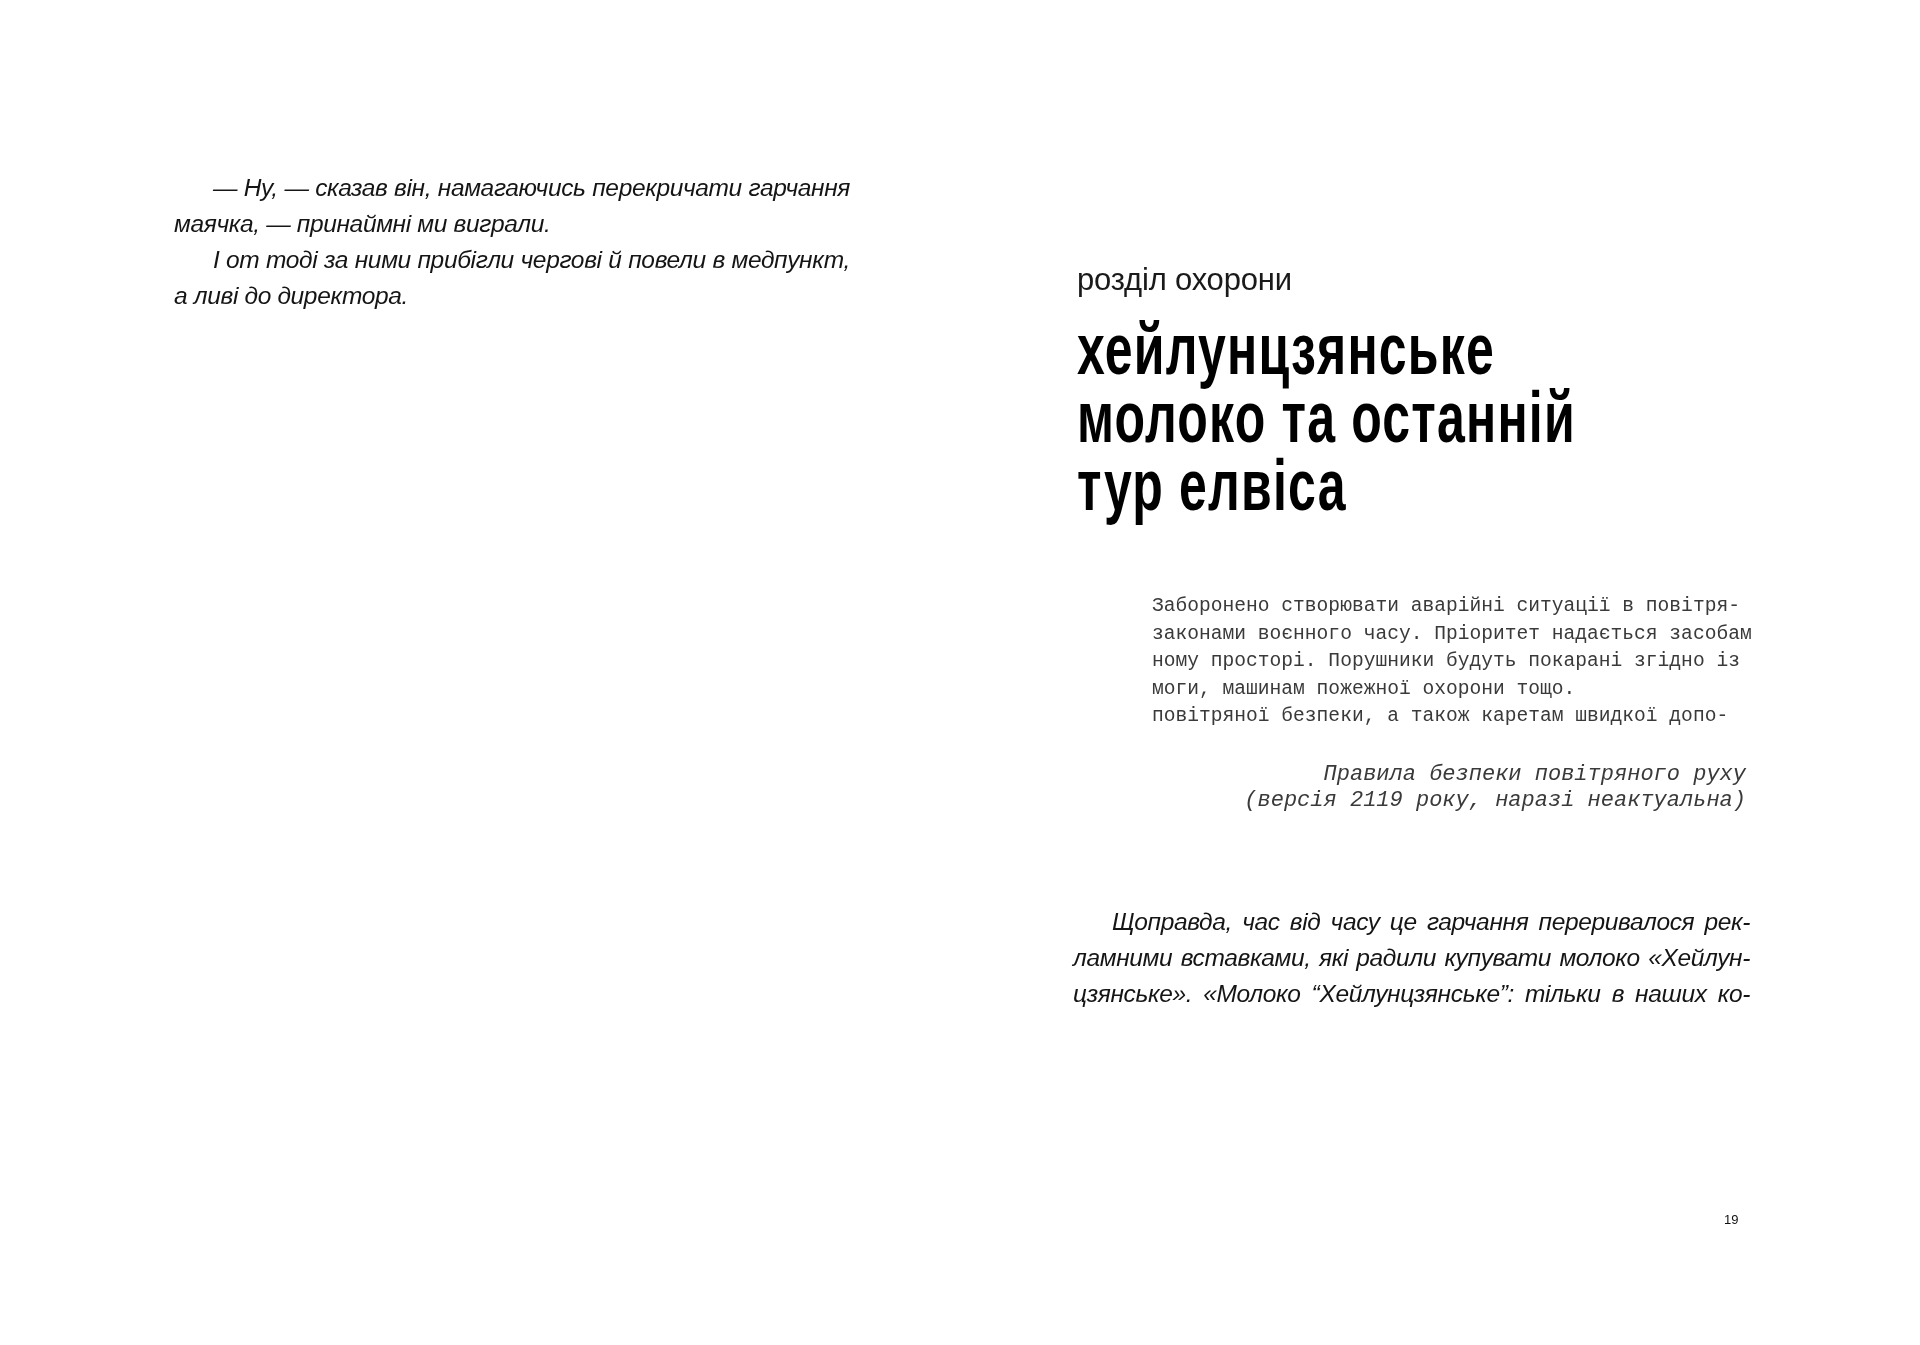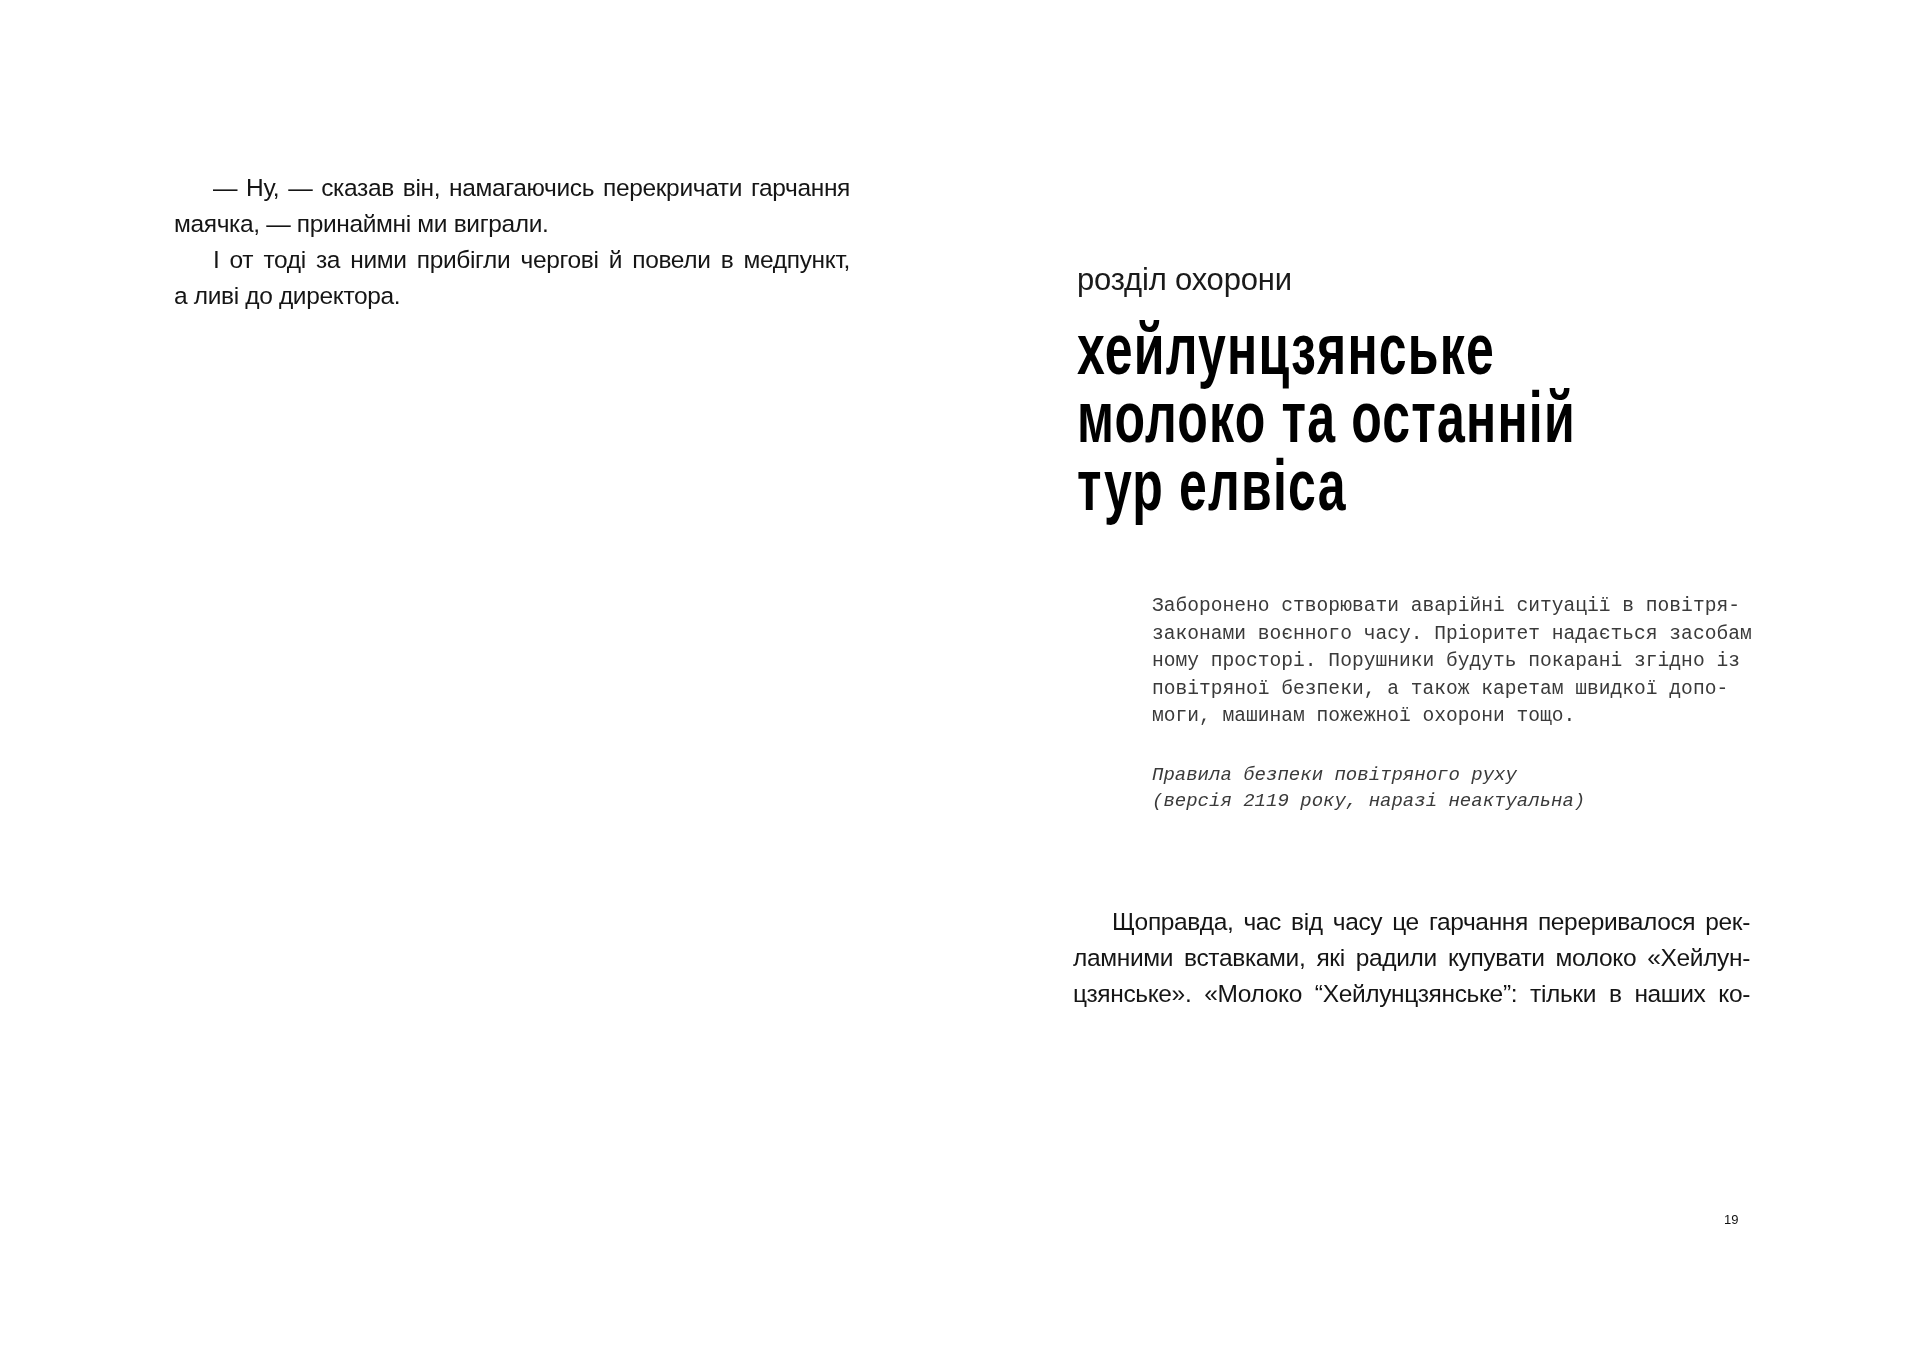--- a/index.html
+++ b/index.html
@@ -29,20 +29,21 @@
     font-size: 24.5px;
     line-height: 36px;
     letter-spacing: -0.35px;
     color: #151515;
     text-align: justify;
     text-align-last: left;
   }
   .body-text p {
     margin: 0;
     hyphens: manual;
+    font-style: italic;
   }
   .body-text p.indent { text-indent: 39px; }
   .body-text .line { display: block; white-space: nowrap; }
   .body-text .line.just { text-align: justify; text-align-last: justify; white-space: normal; }
 
   .left-body {
     left: 174px;
     top: 170px;
     width: 676px;
   }
@@ -84,23 +85,24 @@
     line-height: 27.5px;
     color: #3a3a3a;
   }
   .epigraph .eline { display: block; white-space: pre; }
 
   .attribution {
     position: absolute;
     left: 192px;
     top: 762px;
     width: 594px;
+    text-align: right;
     font-family: "Liberation Mono", monospace;
     font-style: italic;
-    font-size: 19px;
+    font-size: 22px;
     line-height: 26px;
     color: #3a3a3a;
   }
   .attribution .aline { display: block; white-space: nowrap; }
 
   .right-body {
     left: 113px;
     top: 904px;
     width: 677px;
   }
@@ -137,22 +139,22 @@
   <h1 class="chapter-title">
     <span class="tline">хейлунцзянське</span>
     <span class="tline">молоко та останній</span>
     <span class="tline">тур елвіса</span>
   </h1>
 
   <div class="epigraph">
     <span class="eline">Заборонено створювати аварійні ситуації в повітря-</span>
     <span class="eline">законами воєнного часу. Пріоритет надається засобам</span>
     <span class="eline">ному просторі. Порушники будуть покарані згідно із</span>
+    <span class="eline">моги, машинам пожежної охорони тощо.</span>
     <span class="eline">повітряної безпеки, а також каретам швидкої допо-</span>
-    <span class="eline">моги, машинам пожежної охорони тощо.</span>
   </div>
 
   <div class="attribution">
     <span class="aline">Правила безпеки повітряного руху</span>
     <span class="aline">(версія 2119 року, наразі неактуальна)</span>
   </div>
 
   <div class="body-text right-body">
     <p>
       <span class="line just" style="padding-left:39px">Щоправда, час від часу це гарчання переривалося рек-</span>

